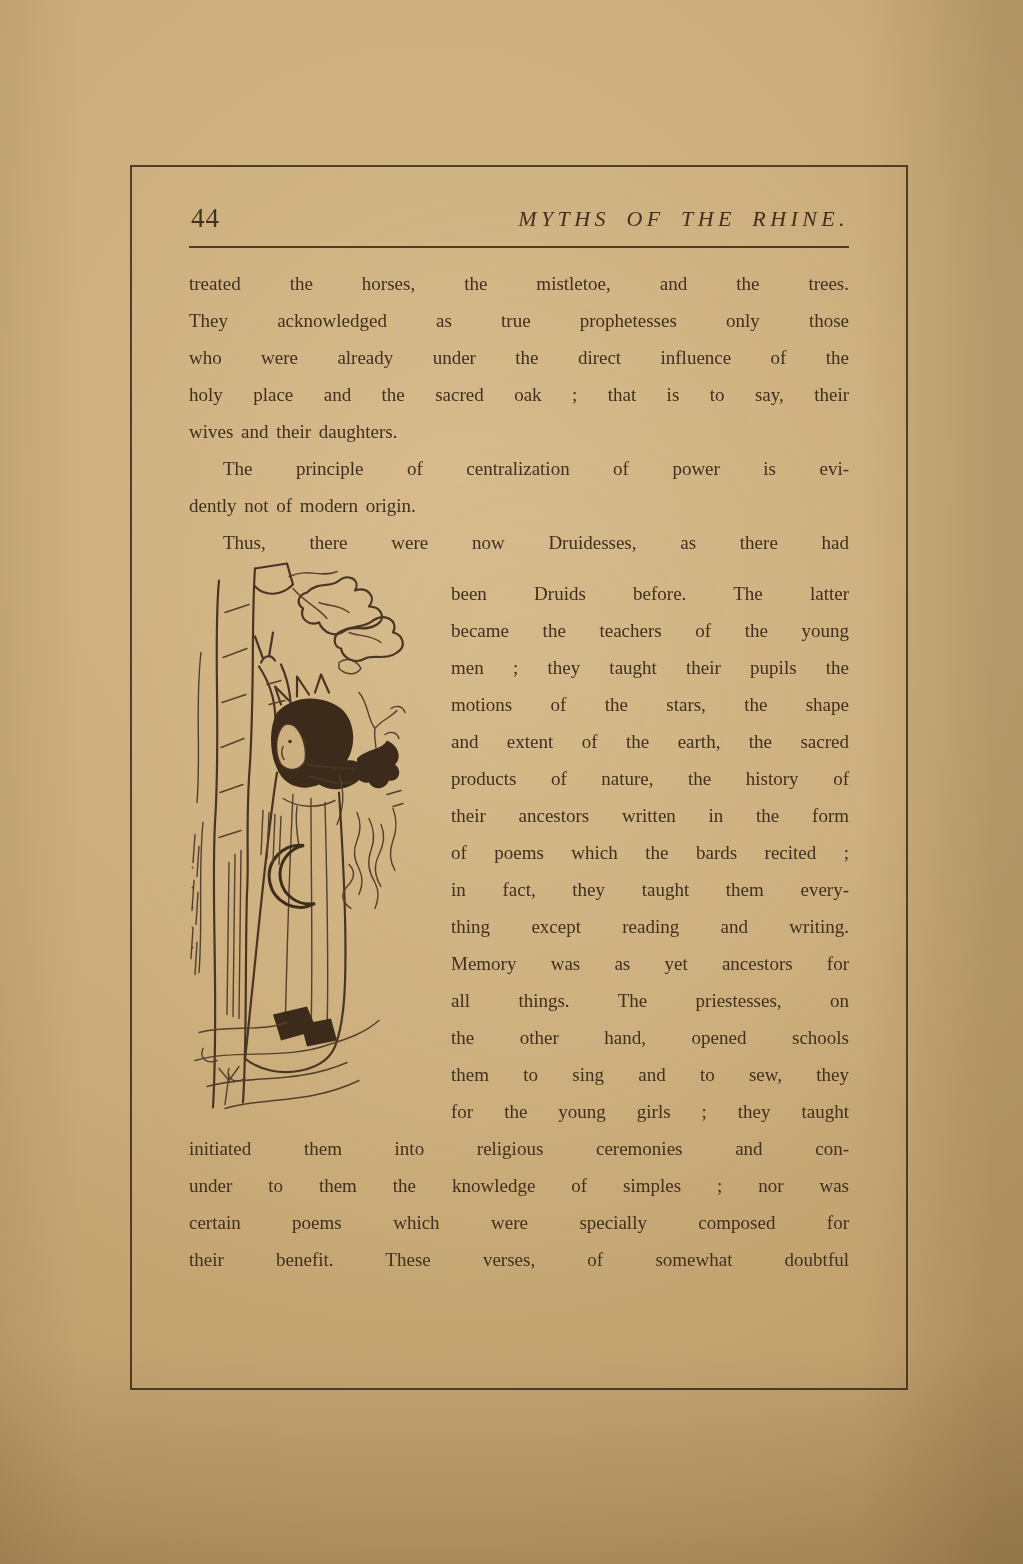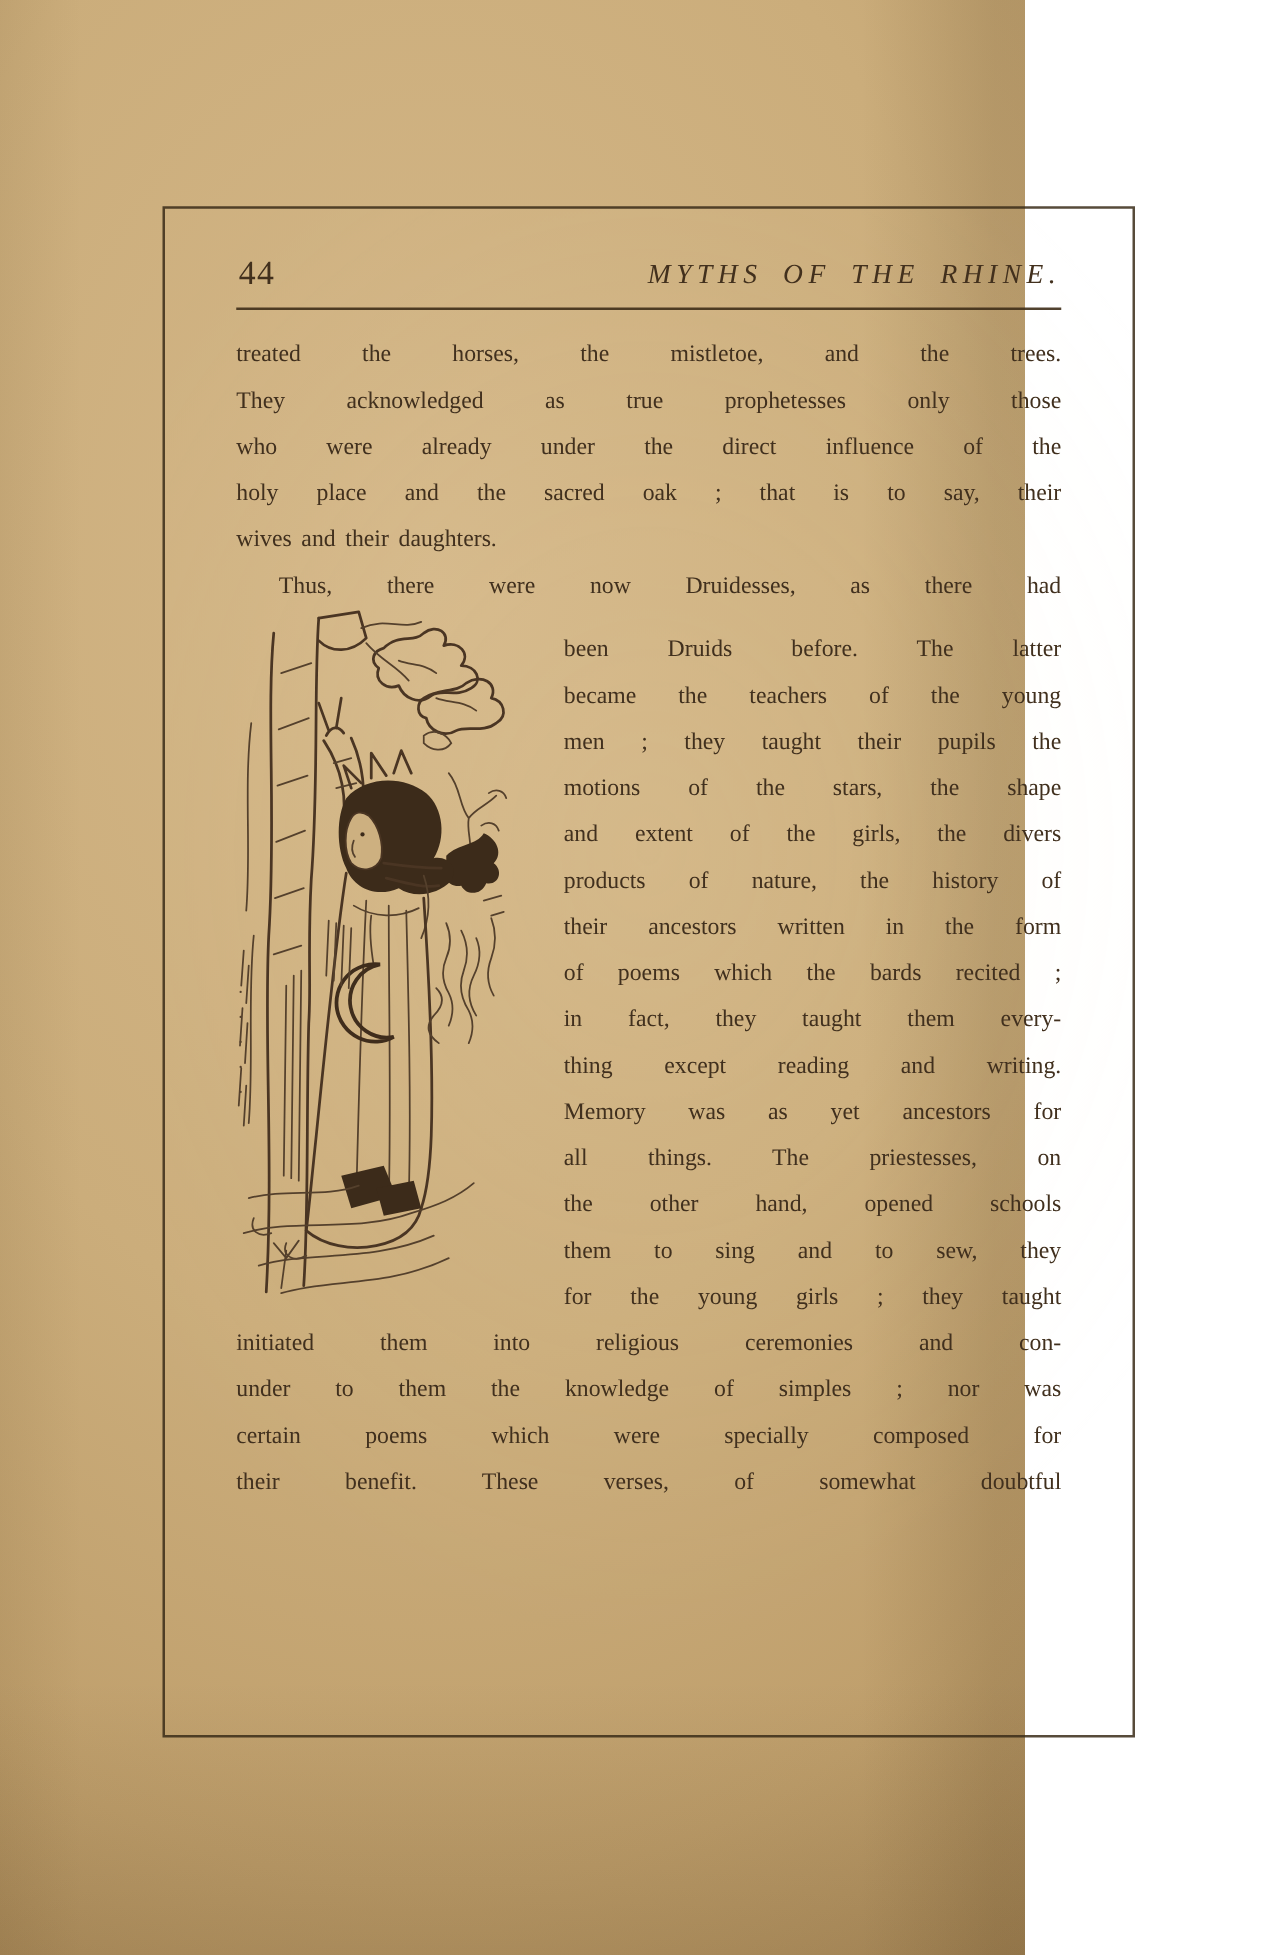--- a/index.html
+++ b/index.html
@@ -1,21 +1,21 @@
 <!DOCTYPE html>
 <html><head>
 <meta charset="utf-8">
 <style>
   html, body { margin: 0; padding: 0; }
   body {
     width: 1023px; height: 1564px; overflow: hidden;
     font-family: "Liberation Serif", "DejaVu Serif", serif;
   }
   .scene {
-    position: relative; width: 820px; height: 1564px;
+    position: relative; width: 1023px; height: 1564px;
     background:
       linear-gradient(to right, rgba(0,0,0,0) 84%, rgba(62,42,12,0.14) 97%),
       linear-gradient(to bottom, rgba(0,0,0,0) 86%, rgba(72,48,14,0.16) 100%),
       linear-gradient(to left, rgba(0,0,0,0) 92%, rgba(72,48,14,0.08) 100%),
       radial-gradient(130% 95% at 42% 30%, #d4b788 0%, #cbad7b 42%, #bf9f6c 70%, #ac8c5c 92%, #a18250 100%);
   }
   .page-frame {
     position: absolute; left: 130px; top: 165px;
     width: 778px; height: 1225px; box-sizing: border-box;
     border: 2px solid rgba(58,43,24,0.85);
@@ -68,20 +68,24 @@
     <div class="header-rule"></div>
 
     <div class="text-block">
       <div class="line">treated the horses, the mistletoe, and the trees.</div>
       <div class="line">They acknowledged as true prophetesses only those</div>
       <div class="line">who were already under the direct influence of the</div>
       <div class="line">holy place and the sacred oak ; that is to say, their</div>
       <div class="line last">wives and their daughters.</div>
     </div>
 
+    <div class="text-block cont">
+      <div class="line ind">The principle of centralization of power is evi-</div>
+      <div class="line last">dently not of modern origin.</div>
+    </div>
 
     <div class="text-block cont">
       <div class="line ind">Thus, there were now Druidesses, as there had</div>
     </div>
 
     <div class="media-row">
       <div class="illustration">
         <svg width="228" height="558" viewBox="0 0 228 555" aria-hidden="true">
 
           <path class="ink" d="M30,18 C24,80 32,170 26,260 C22,340 30,440 24,545"></path>
@@ -146,21 +150,21 @@
           <circle cx="3.5" cy="345" r="0.9" fill="#54402c"></circle>
           <circle cx="3.5" cy="365" r="0.9" fill="#54402c"></circle>
           <circle cx="3.5" cy="385" r="0.9" fill="#54402c"></circle>
         </svg>
       </div>
       <div class="side-col">
         <div class="line">been Druids before.  The latter</div>
         <div class="line">became the teachers of the young</div>
         <div class="line">men ; they taught their pupils the</div>
         <div class="line">motions of the stars, the shape</div>
-        <div class="line">and extent of the girls, the divers</div>
+        <div class="line">and extent of the earth, the sacred</div>
         <div class="line">products of nature, the history of</div>
         <div class="line">their ancestors written in the form</div>
         <div class="line">of poems which the bards recited ;</div>
         <div class="line">in fact, they taught them every-</div>
         <div class="line">thing except reading and writing.</div>
         <div class="line">Memory was as yet ancestors for</div>
         <div class="line">all things.  The priestesses, on</div>
         <div class="line">the other hand, opened schools</div>
         <div class="line">them to sing and to sew, they</div>
         <div class="line">for the young girls ; they taught</div>

